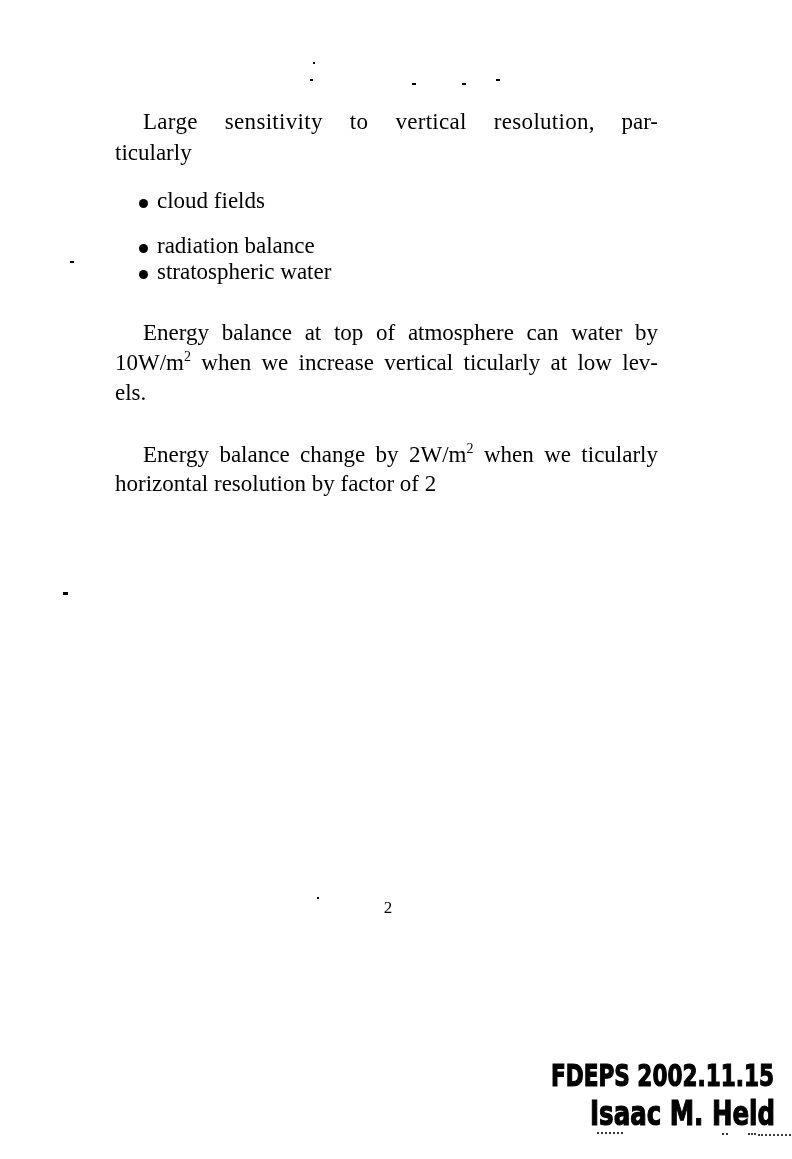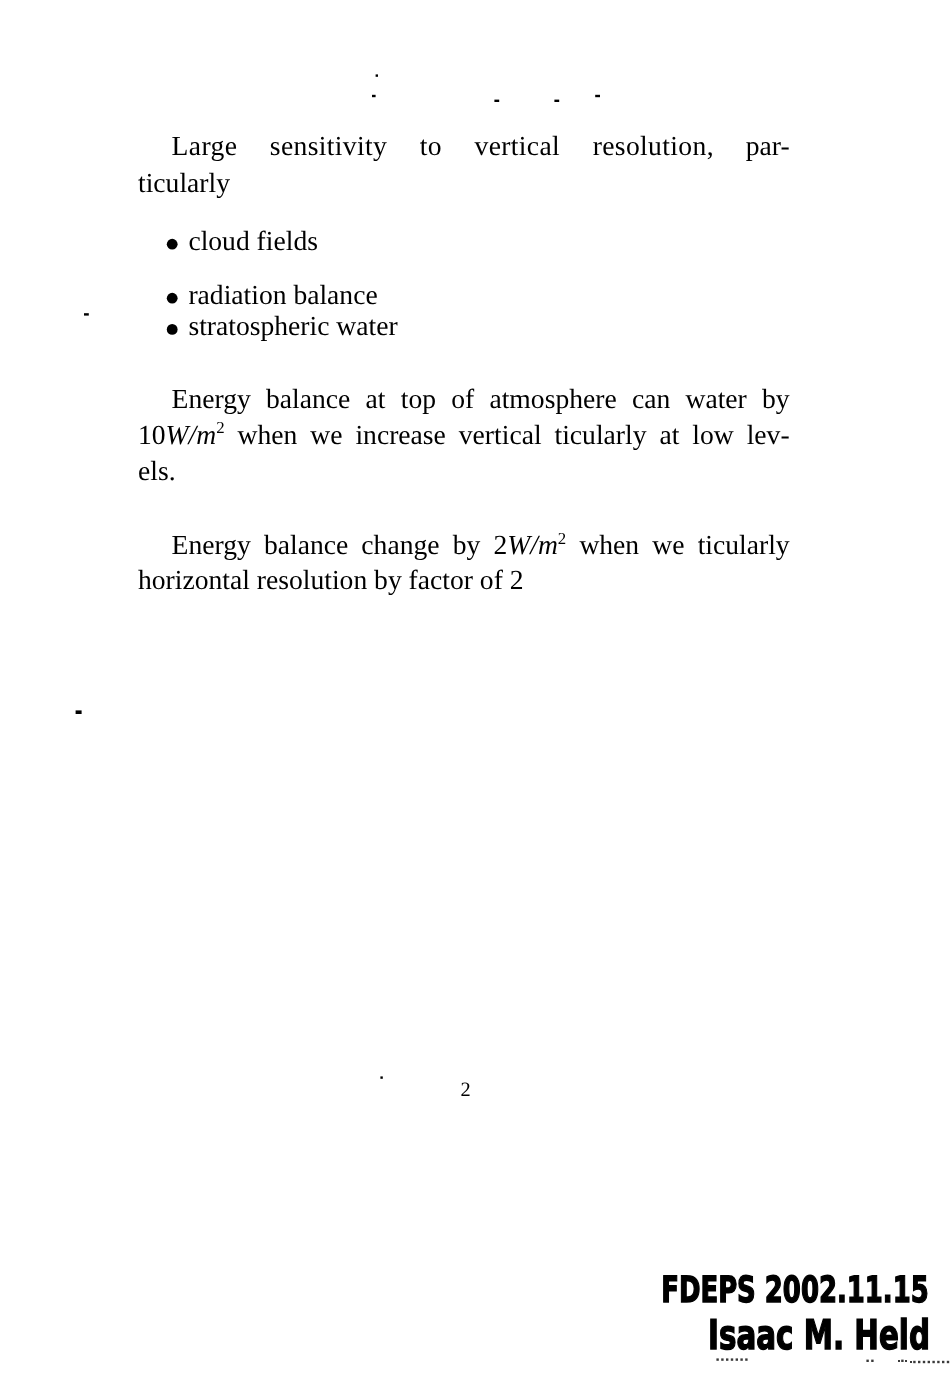--- a/index.html
+++ b/index.html
@@ -9,21 +9,21 @@
     font-family:"Liberation Serif", serif;
   }
   
   .line{
     position:absolute;left:115px;width:543px;
     font-size:23px;line-height:30px;color:#000;
   }
   .jfull{text-align:justify;text-align-last:justify}
   .ind{text-indent:28px}
   .b{font-weight:normal;letter-spacing:.3px}
-  .mi{font-style:italic}
+  .mi{}
   sup.msup{font-size:14px;line-height:0;vertical-align:9px;font-style:normal}
   .bullet-item{
     position:absolute;left:115px;width:543px;box-sizing:border-box;
     padding-left:42px;font-size:23px;line-height:30px;
   }
   .bullet-dot{
     position:absolute;left:24px;top:13px;width:9px;height:9px;
     background:#000;border-radius:50%;
   }
   .pagenum{

